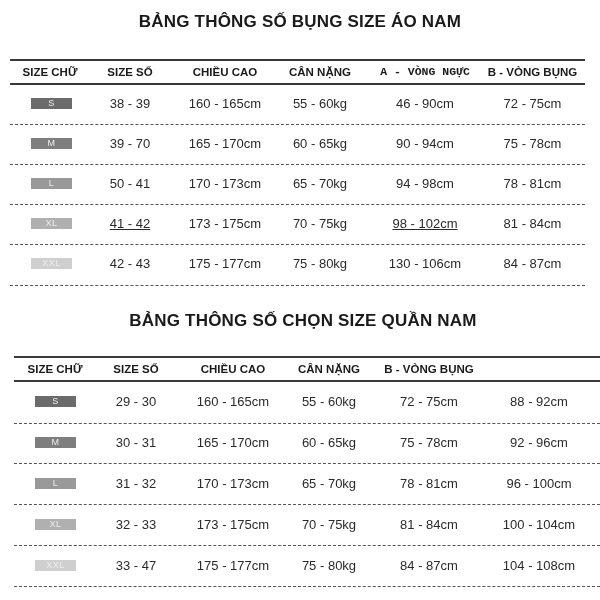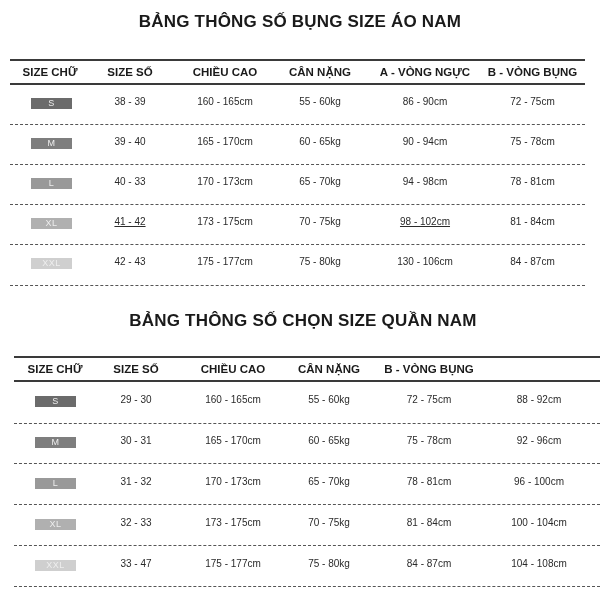--- a/index.html
+++ b/index.html
@@ -7,66 +7,66 @@
            font-family: "Liberation Sans", "DejaVu Sans", sans-serif; color: #222; }
     .title { position: absolute; left: 0; width: 600px; text-align: center;
              font-weight: bold; font-size: 17px; letter-spacing: 0.2px; color: #1a1a1a; }
     .table { position: absolute; }
     .hline { position: absolute; left: 0; right: 0; height: 2px; background: #3a3a3a; }
     .hdr-row { position: absolute; left: 0; right: 0; height: 22px; }
     .hdr-cell { position: absolute; top: 0; height: 22px; line-height: 22px;
                 text-align: center; font-weight: bold; font-size: 11.5px; color: #1a1a1a;
                 white-space: nowrap; }
     .row { position: absolute; left: 0; right: 0; }
-    .cell { position: absolute; top: 0; text-align: center; font-size: 10px; color: #2a2a2a;
+    .cell { position: absolute; top: 0; text-align: center; font-size: 13px; color: #2a2a2a;
             white-space: nowrap; }
     .dash { position: absolute; left: 0; right: 0; height: 0; border-top: 1px dashed #555; }
     .badge { position: absolute; height: 11px; line-height: 11px; text-align: center;
              font-size: 9px; color: #eeeeee; letter-spacing: 0.5px; }
   </style>
 </head>
 <body>
 
 <div class="title" style="top:12px;">BẢNG THÔNG SỐ BỤNG SIZE ÁO NAM</div>
 
 <div class="table" style="left:10px; width:575px; top:59px; height:230px;">
   <div class="hline" style="top:0;"></div>
   <div class="hdr-row" style="top:2px;">
     <div class="hdr-cell" style="left:0; width:80px;">SIZE CHỮ</div>
     <div class="hdr-cell" style="left:85px; width:70px;">SIZE SỐ</div>
     <div class="hdr-cell" style="left:165px; width:100px;">CHIỀU CAO</div>
     <div class="hdr-cell" style="left:260px; width:100px;">CÂN NẶNG</div>
-    <div class="hdr-cell" style="left:360px; width:110px;">A - VÒNG NGỰC</div>
+    <div class="hdr-cell" style="left:360px; width:110px;font-family:Liberation Mono, monospace;">A - VÒNG NGỰC</div>
     <div class="hdr-cell" style="left:470px; width:105px;">B - VÒNG BỤNG</div>
   </div>
   <div class="hline" style="top:24px;"></div>
 
   <div class="row" style="top:39px; height:14px;">
     <div class="badge" style="left:21px; width:41px; top:0; background:#6b6b6b;">S</div>
     <div class="cell" style="left:85px; width:70px; top:-2px;">38 - 39</div>
     <div class="cell" style="left:165px; width:100px; top:-2px;">160 - 165cm</div>
     <div class="cell" style="left:260px; width:100px; top:-2px;">55 - 60kg</div>
-    <div class="cell" style="left:360px; width:110px; top:-2px;">86 - 90cm</div>
+    <div class="cell" style="left:360px; width:110px; top:-2px;">46 - 90cm</div>
     <div class="cell" style="left:470px; width:105px; top:-2px;">72 - 75cm</div>
   </div>
   <div class="dash" style="top:65px;"></div>
 
   <div class="row" style="top:79px; height:14px;">
     <div class="badge" style="left:21px; width:41px; top:0; background:#7e7e7e;">M</div>
-    <div class="cell" style="left:85px; width:70px; top:-2px;">39 - 40</div>
+    <div class="cell" style="left:85px; width:70px; top:-2px;">39 - 70</div>
     <div class="cell" style="left:165px; width:100px; top:-2px;">165 - 170cm</div>
     <div class="cell" style="left:260px; width:100px; top:-2px;">60 - 65kg</div>
     <div class="cell" style="left:360px; width:110px; top:-2px;">90 - 94cm</div>
     <div class="cell" style="left:470px; width:105px; top:-2px;">75 - 78cm</div>
   </div>
   <div class="dash" style="top:105px;"></div>
 
   <div class="row" style="top:119px; height:14px;">
     <div class="badge" style="left:21px; width:41px; top:0; background:#999999;">L</div>
-    <div class="cell" style="left:85px; width:70px; top:-2px;">40 - 33</div>
+    <div class="cell" style="left:85px; width:70px; top:-2px;">50 - 41</div>
     <div class="cell" style="left:165px; width:100px; top:-2px;">170 - 173cm</div>
     <div class="cell" style="left:260px; width:100px; top:-2px;">65 - 70kg</div>
     <div class="cell" style="left:360px; width:110px; top:-2px;">94 - 98cm</div>
     <div class="cell" style="left:470px; width:105px; top:-2px;">78 - 81cm</div>
   </div>
   <div class="dash" style="top:145px;"></div>
 
   <div class="row" style="top:159px; height:14px;">
     <div class="badge" style="left:21px; width:41px; top:0; background:#b0b0b0;">XL</div>
     <div class="cell" style="left:85px; width:70px; top:-2px;text-decoration:underline;">41 - 42</div>

